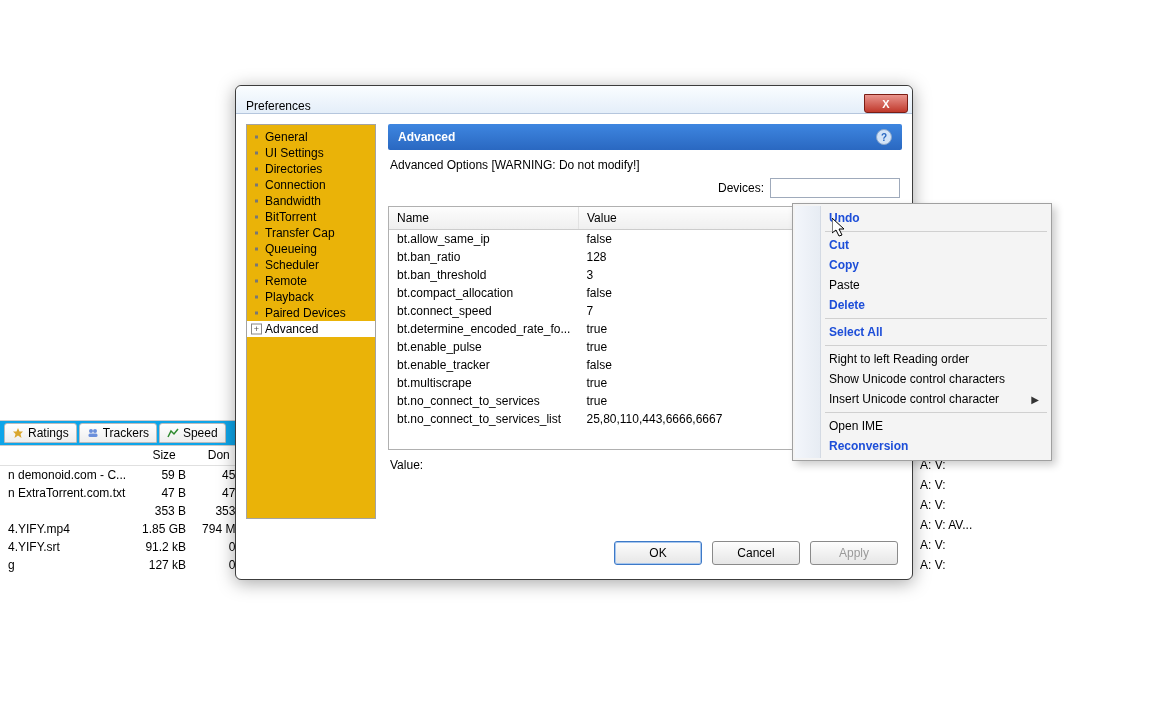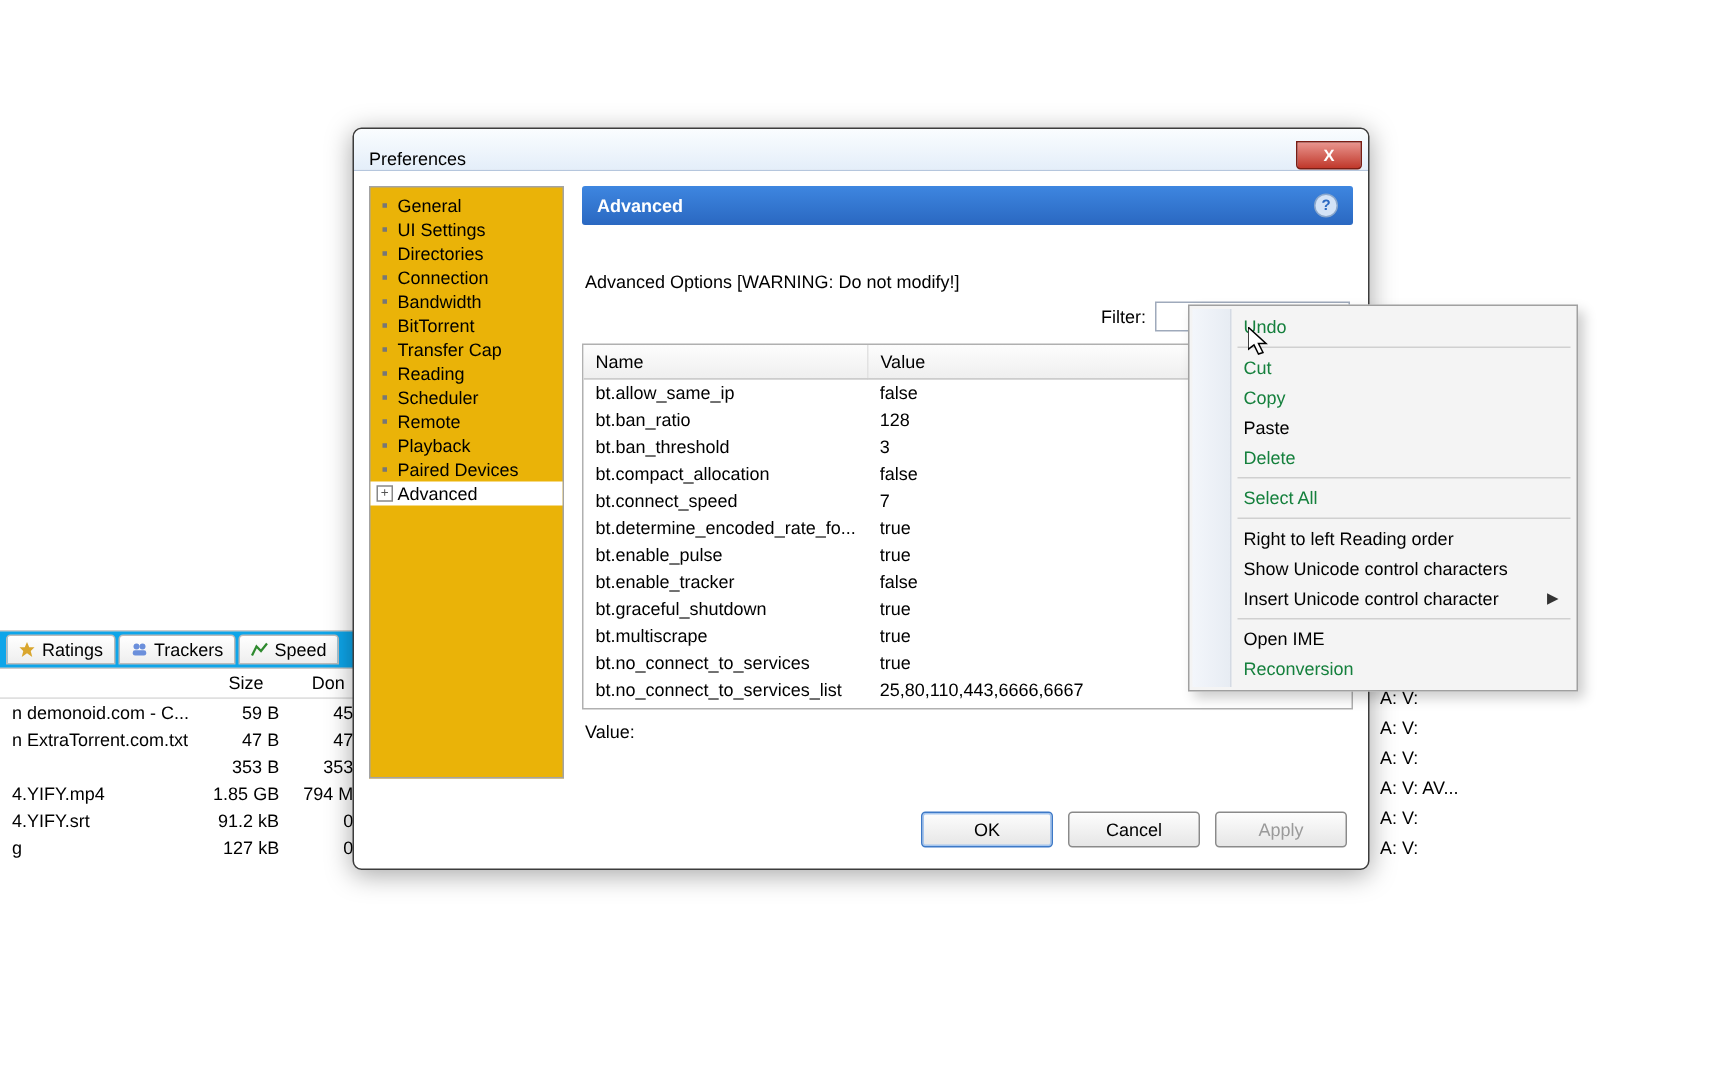--- a/index.html
+++ b/index.html
@@ -32,41 +32,41 @@
   .tree { width: 130px; height: 395px; border: 1px solid #a3a3a3; background:#eab308; padding: 4px 0; }
   .tree .node { display:flex; align-items:center; padding: 1px 6px 1px 18px; cursor:pointer; position:relative; white-space:nowrap; }
   .tree .node.dot::before { content:""; position:absolute; left:8px; top:50%; width:3px; height:3px; background:#777; border-radius:0; transform:translateY(-50%); }
   .tree .node.plus::before { content:"+"; position:absolute; left:4px; top:50%; transform:translateY(-50%); width:9px; height:9px; border:1px solid #888; font-size:9px; line-height:8px; text-align:center; color:#555; background:#fff; }
   .tree .node.selected { background:#fff; }
 
   .right-pane { flex:1; display:flex; flex-direction:column; }
   .section-header { background: linear-gradient(#3e86e0,#2a68c1); color:#fff; font-weight:bold; padding: 5px 10px; display:flex; align-items:center; justify-content:space-between; border-radius:2px; }
   .help-badge { width:16px; height:16px; border-radius:50%; background:#d3e3f7; color:#2a68c1; display:flex; align-items:center; justify-content:center; font-weight:bold; font-size:10px; cursor:pointer; border:1px solid #8aa7cc; }
 
-  .warn-row { padding: 8px 2px 4px; color:#000;margin-top:23px; }
+  .warn-row { padding: 8px 2px 4px; color:#000; }
   .filter-row { display:flex; justify-content:flex-end; align-items:center; gap:6px; padding: 2px 2px 8px; }
   .filter-row input { width: 130px; height: 20px; border:1px solid #9faabb; padding: 0 4px; }
 
   .opt-table { border:1px solid #b0b0b0; height: 244px; overflow:hidden; }
   .opt-table table { width:100%; border-collapse:collapse; }
   .opt-table thead th { text-align:left; font-weight:400; padding: 4px 8px; background: linear-gradient(#fdfdfd,#efefef); border-bottom:1px solid #ccc; border-right:1px solid #e2e2e2; }
   .opt-table tbody td { padding: 2px 8px; border-bottom: 0; }
 
   .value-row { padding: 8px 2px 0; }
 
   .btn-row { display:flex; justify-content:flex-end; gap: 10px; padding: 12px 14px 14px; }
   .btn { width: 88px; height: 24px; background: linear-gradient(#fdfdfd,#e6e6e6); border:1px solid #8a8a8a; border-radius:3px; cursor:pointer; }
   .btn.default { border:1px solid #3d79c7; box-shadow: 0 0 0 1px #a6c6ee inset; }
   .btn.disabled { color:#9a9a9a; }
 
   
   .ctx { position:absolute; left: 792px; top: 203px; width: 260px; background:#f4f4f4; border:1px solid #a0a0a0; box-shadow: 4px 4px 8px rgba(0,0,0,0.2); padding: 4px 2px; }
   .ctx .gutter { position:absolute; left:2px; top:2px; bottom:2px; width:26px; background: linear-gradient(90deg,#f3f6fb,#e7ecf3); border-right:1px solid #d4dae3; }
   .ctx-item { position:relative; padding: 3px 10px 3px 34px; cursor:pointer; color:#000; z-index:1; display:flex; align-items:center; justify-content:space-between; }
-  .ctx-item.disabled { color:#15803d; cursor:default; }
+  .ctx-item.disabled { color:#1d4ed8; cursor:default;font-weight:bold; }
   .ctx-sep { height:1px; background:#d0d0d0; margin: 3px 2px 3px 30px; position:relative; z-index:1; }
   .ctx-item .arrow { font-size:10px; color:#333; }
 
   .cursor { position:absolute; left:832px; top:218px; width:16px; height:22px; z-index:50; pointer-events:none; }
 </style>
 </head>
 <body>
 
 <div class="bg-tabs">
   <div class="bg-tab">
@@ -174,35 +174,35 @@
   </div>
   <div class="dlg-body">
     <div class="tree" id="tree">
         <div class="node dot">General</div>
         <div class="node dot">UI Settings</div>
         <div class="node dot">Directories</div>
         <div class="node dot">Connection</div>
         <div class="node dot">Bandwidth</div>
         <div class="node dot">BitTorrent</div>
         <div class="node dot">Transfer Cap</div>
-        <div class="node dot">Reading</div>
+        <div class="node dot">Queueing</div>
         <div class="node dot">Scheduler</div>
         <div class="node dot">Remote</div>
         <div class="node dot">Playback</div>
         <div class="node dot">Paired Devices</div>
         <div class="node plus selected">Advanced</div>
       </div>
     <div class="right-pane">
       <div class="section-header">
         <span>Advanced</span>
         <span class="help-badge">?</span>
       </div>
       <div class="warn-row">Advanced Options [WARNING: Do not modify!]</div>
       <div class="filter-row">
-        <span>Filter:</span>
+        <span>Devices:</span>
         <input type="text" value="" style="">
       </div>
       <div class="opt-table">
         <table>
           <thead>
               <tr>
             <th style="width:180px">Name</th>
             <th>Value</th>
           </tr>
             </thead>
@@ -233,24 +233,20 @@
               </tr>
               <tr>
                 <td>bt.enable_pulse</td>
                 <td>true</td>
               </tr>
               <tr>
                 <td>bt.enable_tracker</td>
                 <td>false</td>
               </tr>
               <tr>
-                <td>bt.graceful_shutdown</td>
-                <td>true</td>
-              </tr>
-              <tr>
                 <td>bt.multiscrape</td>
                 <td>true</td>
               </tr>
               <tr>
                 <td>bt.no_connect_to_services</td>
                 <td>true</td>
               </tr>
               <tr>
                 <td>bt.no_connect_to_services_list</td>
                 <td>25,80,110,443,6666,6667</td>

